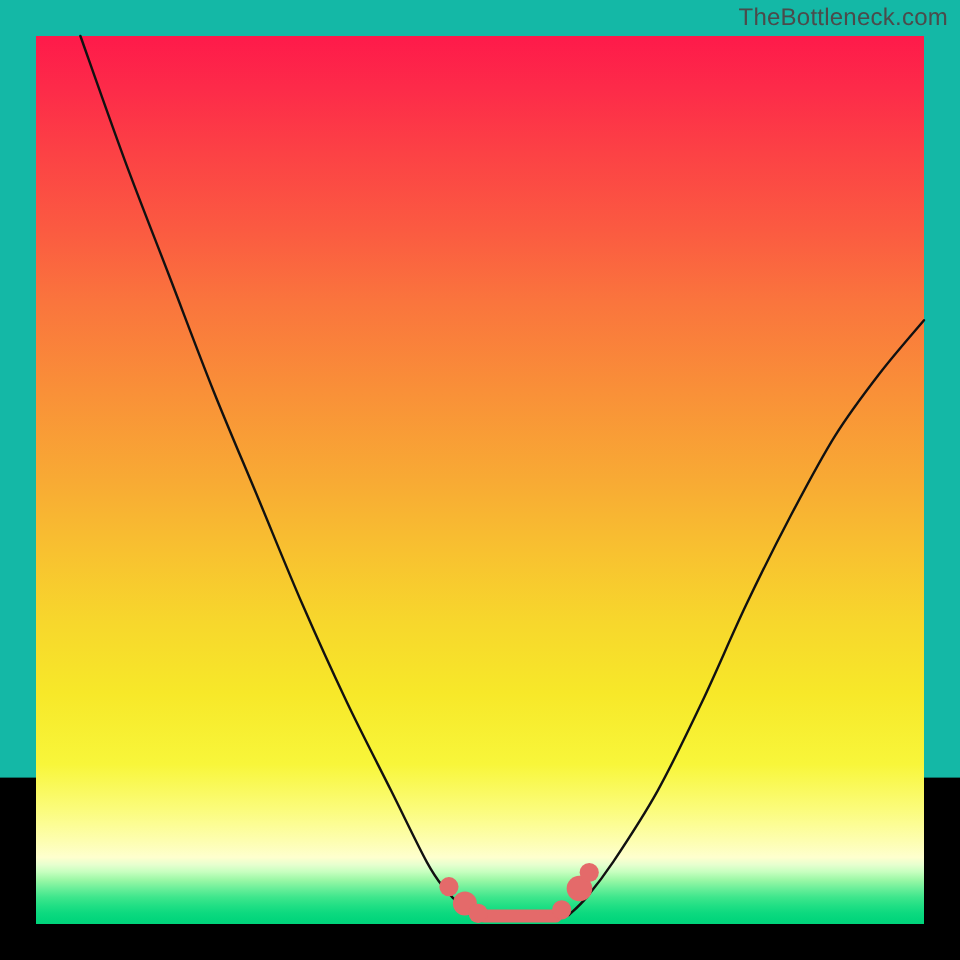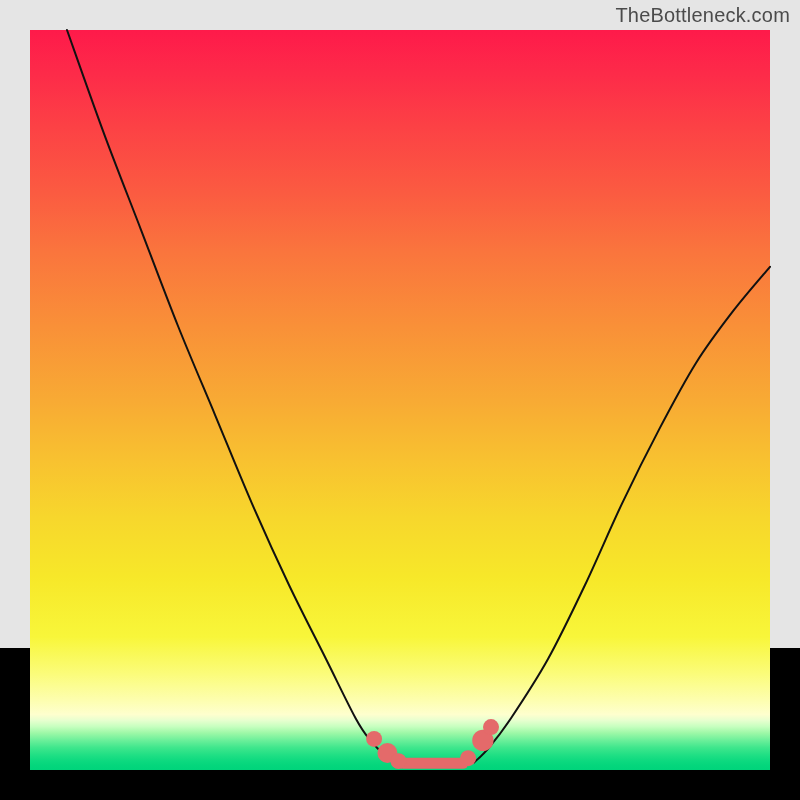--- a/index.html
+++ b/index.html
@@ -8,21 +8,21 @@
     width: 800px;
     height: 800px;
     overflow: hidden;
     background: #000;
     font-family: Arial, Helvetica, sans-serif;
   }
   .frame {
     position: relative;
     width: 800px;
     height: 648px;
-    background: #e5e5e5;
+    background: #14b8a6;
   }
   .plot-area {
     position: absolute;
     left: 30px;
     top: 30px;
     width: 740px;
     height: 740px;
     
     background: linear-gradient(
       to bottom,

